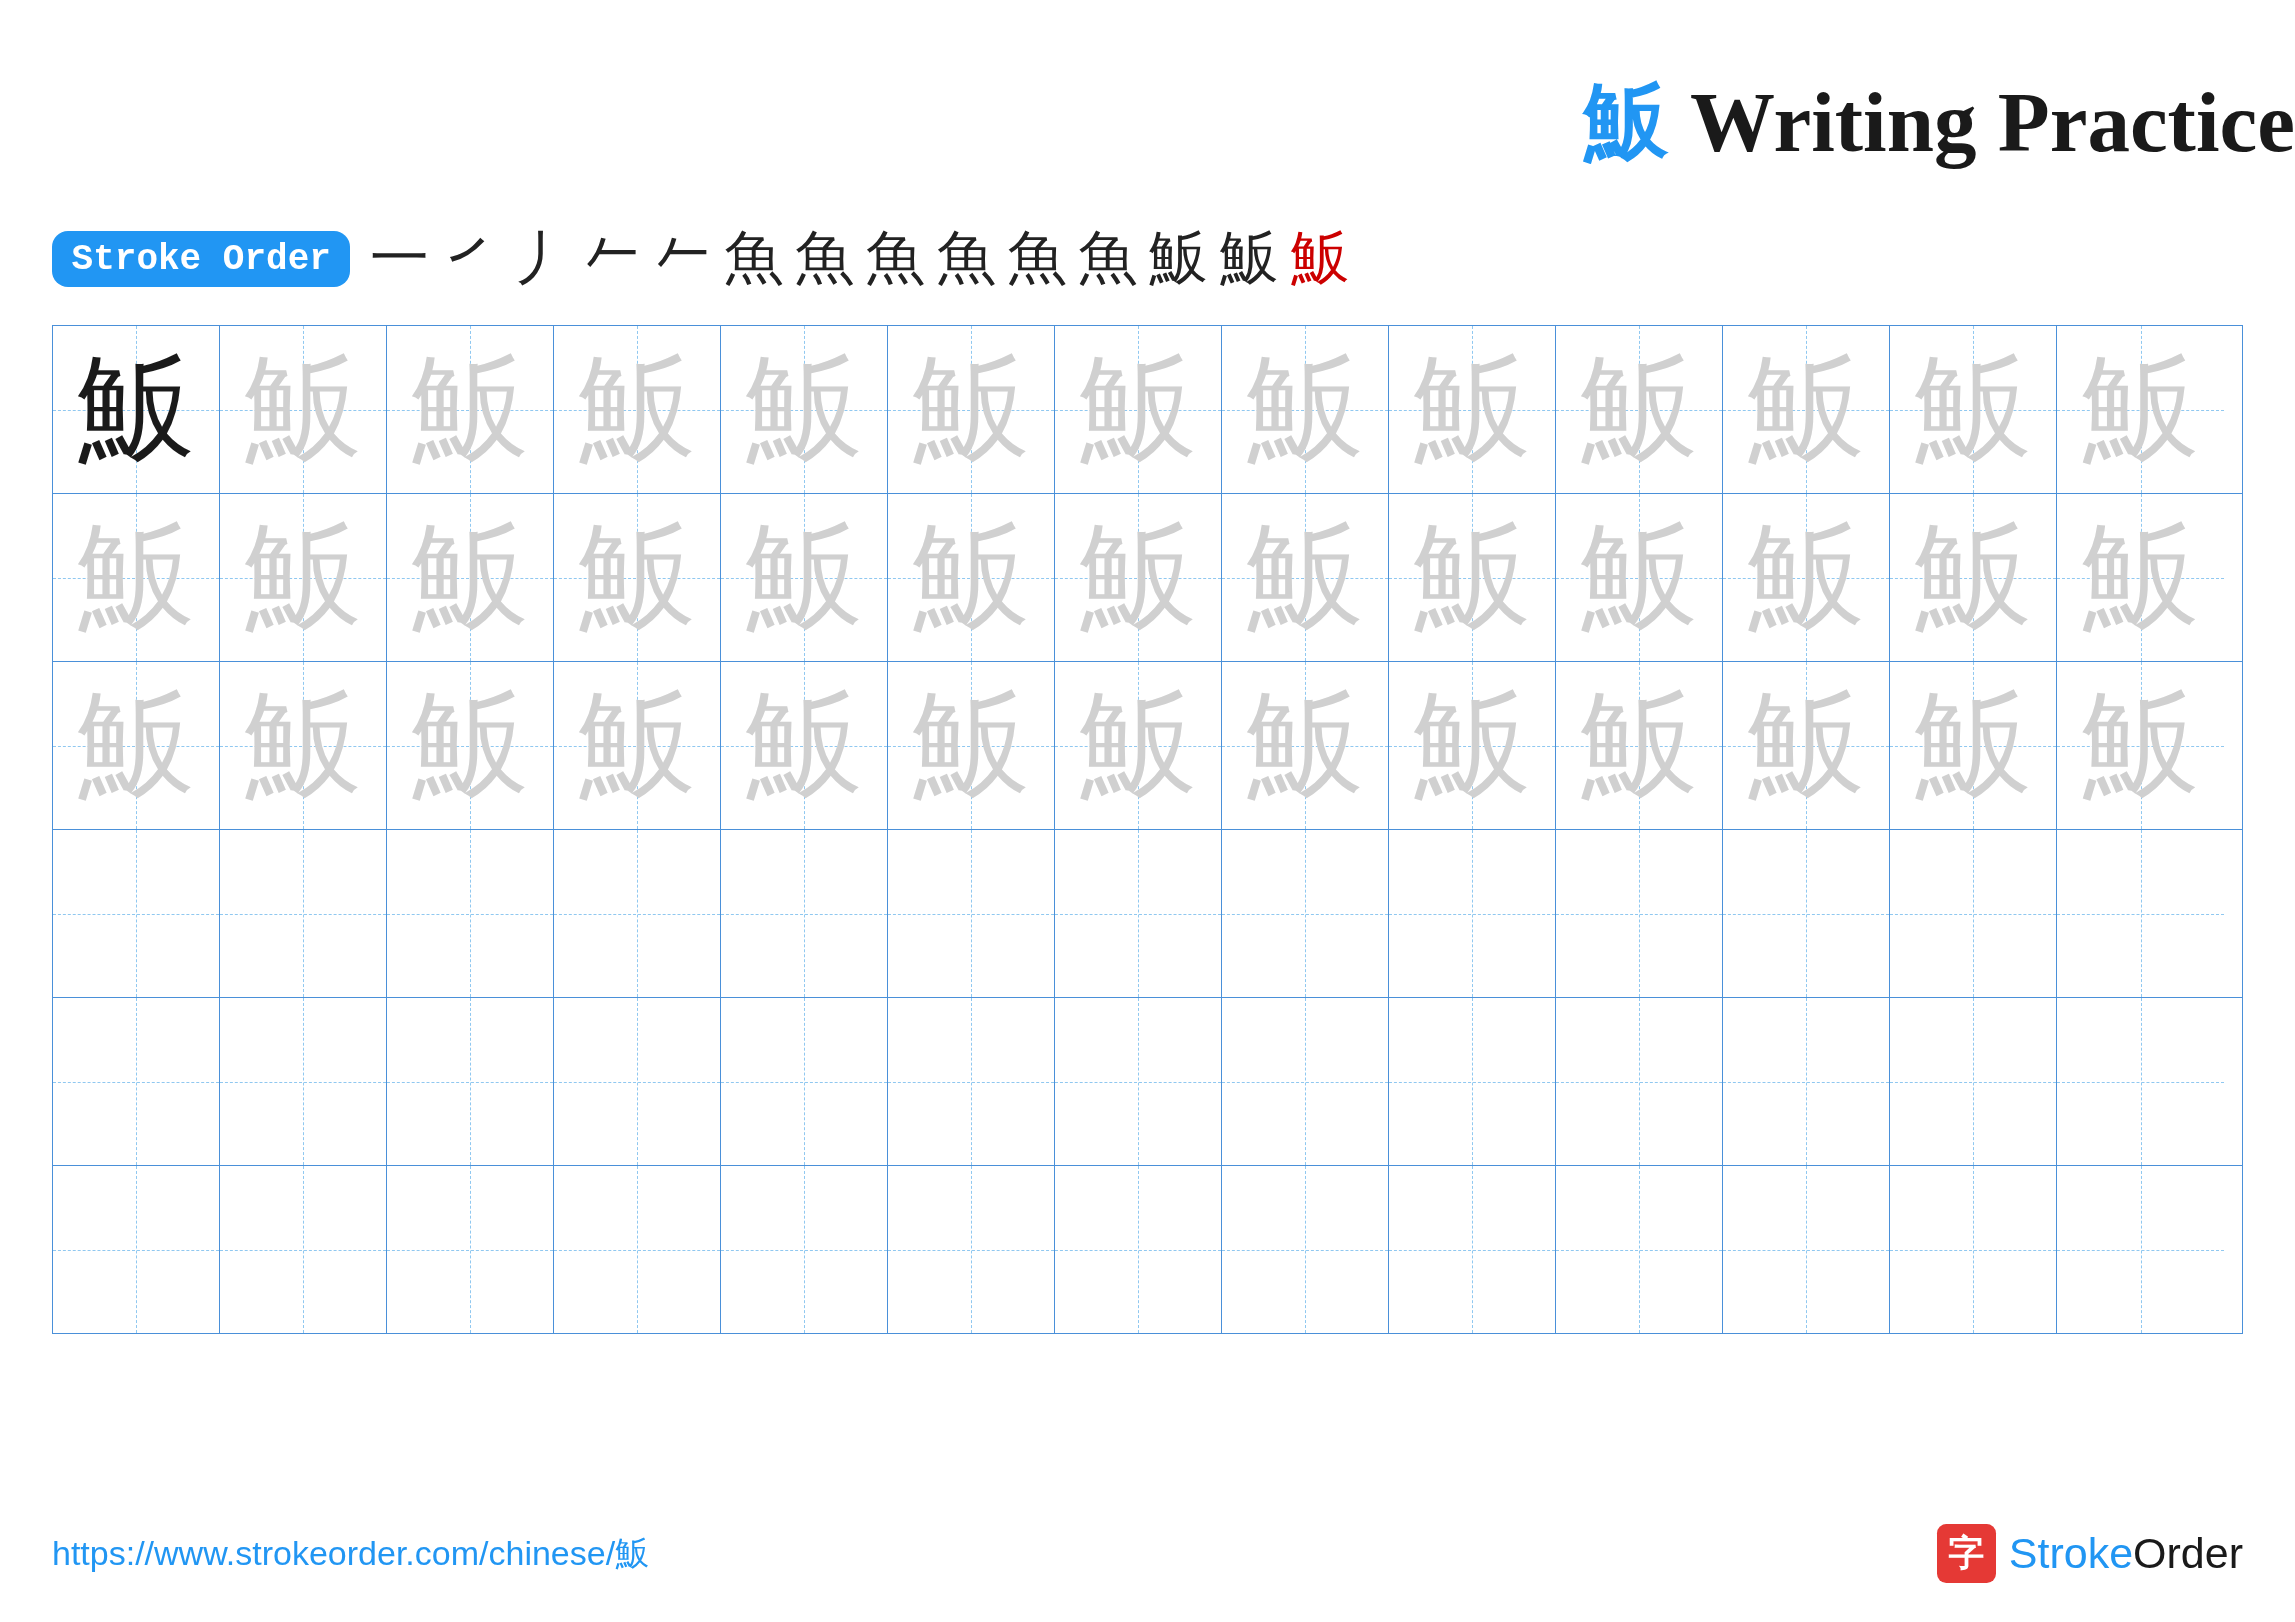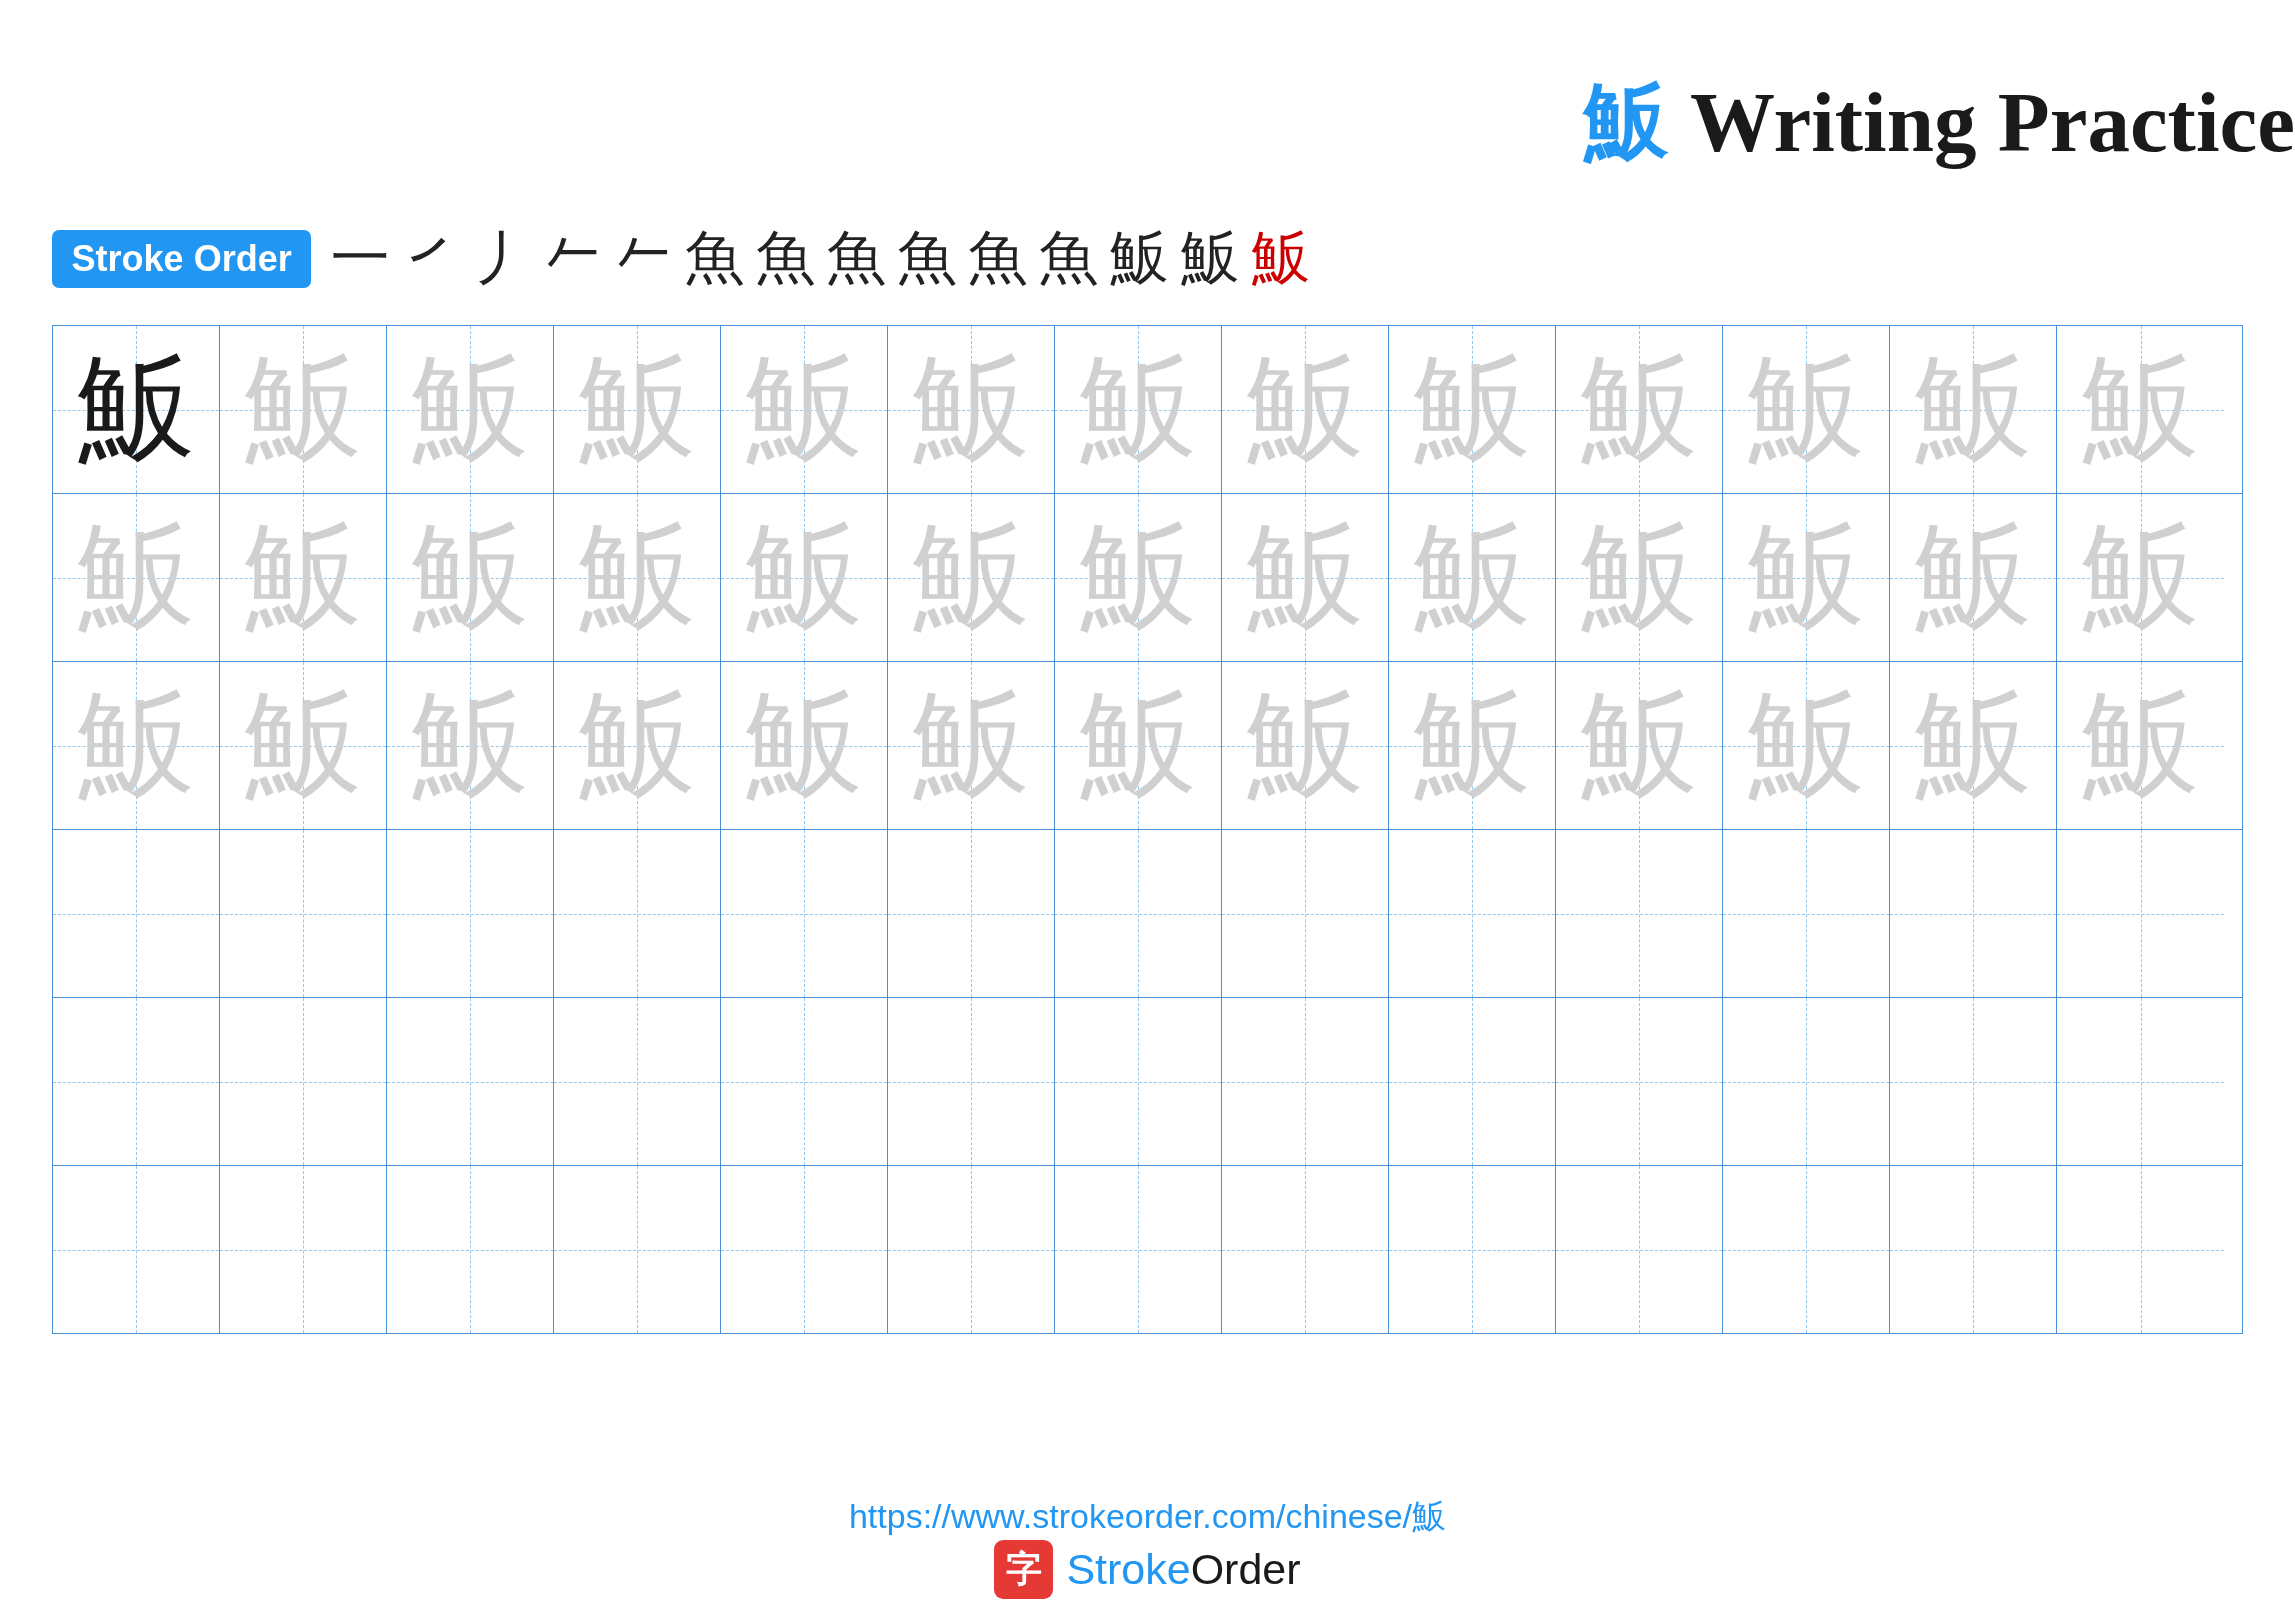--- a/index.html
+++ b/index.html
@@ -31,23 +31,23 @@
       padding: 0 52px;
       margin-bottom: 26px;
       gap: 19.6px;
     }
     .stroke-order-badge {
       background: #2196F3;
       color: white;
       font-size: 36px;
       font-weight: bold;
       padding: 7.9px 19.6px;
-      border-radius: 7px;
+      border-radius: 16px;
       white-space: nowrap;
-      font-family: Liberation Sans, sans-serif;
+      font-family: Liberation Mono, monospace;
     }
     .stroke-order-chars {
       display: flex;
       align-items: center;
       gap: 11.8px;
       flex-wrap: nowrap;
     }
     .stroke-char {
       font-size: 59px;
       color: #222;
@@ -120,28 +120,27 @@
       color: #d0d0d0;
     }
 
     
     .empty-row .grid-cell {
       
     }
 
     .footer {
       position: absolute;
-      bottom: 23px;
+      bottom: 39px;
       left: 0;
       right: 0;
       display: flex;
       align-items: center;
       justify-content: space-between;
       padding: 0 52px;
-      flex-direction: column;
     }
     .footer-url {
       font-size: 34px;
       color: #2196F3;
       font-family: Arial, sans-serif;
     }
     .footer-logo {
       display: flex;
       align-items: center;
       gap: 13px;

